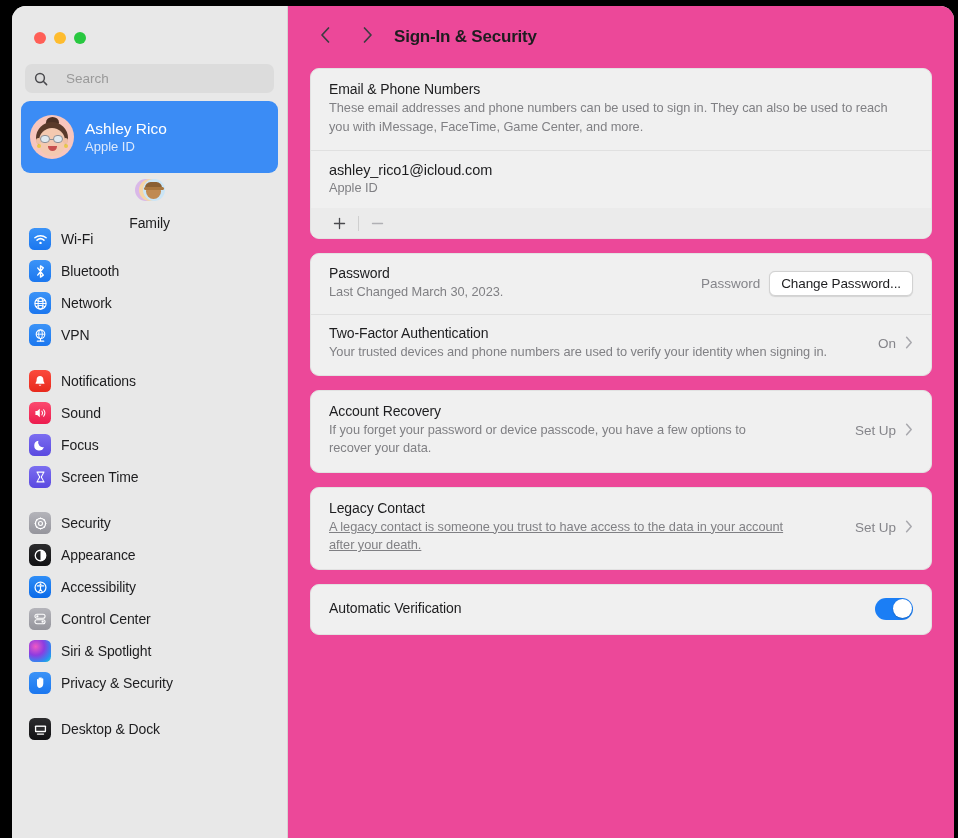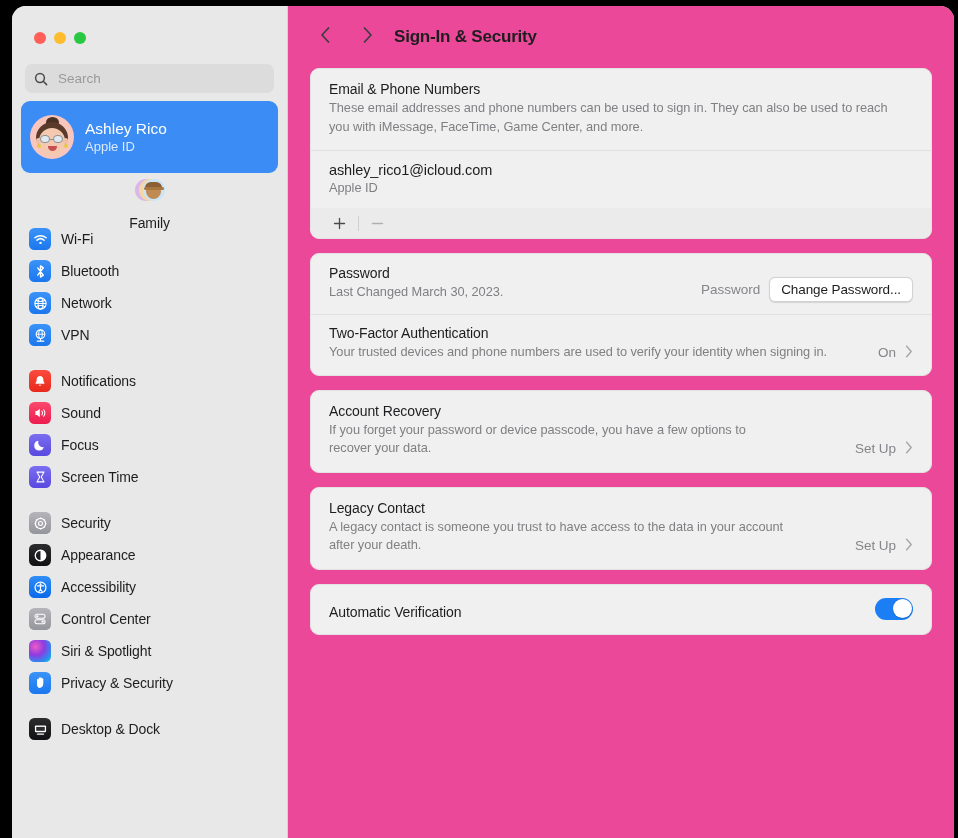--- a/index.html
+++ b/index.html
@@ -47,21 +47,21 @@
   .tl.green  { background: #28c840; }
 
   .search-wrap {
     margin: 20px 13px 0 13px;
     height: 29px;
     background: #dcdcdc;
     border-radius: 7px;
     display: flex;
     align-items: center;
     padding: 0 9px;
-    gap: 10px;
+    gap: 18px;
   }
   .search-wrap svg { flex: 0 0 auto; display: block; }
   .search-input {
     border: none;
     outline: none;
     background: transparent;
     font-family: "Liberation Sans", sans-serif;
     font-size: 13.5px;
     color: #1d1d1f;
     width: 100%;
@@ -227,21 +227,21 @@
     max-width: 520px;
   }
   .row-value-strong {
     font-size: 14.5px;
     color: #1d1d1f;
     letter-spacing: -0.1px;
   }
 
   .row-flex {
     display: flex;
-    align-items: flex-end;
+    align-items: center;
     justify-content: space-between;
     gap: 14px;
   }
   .row-right {
     display: flex;
     align-items: center;
     gap: 9px;
     flex: 0 0 auto;
     padding-top: 1px;
   }
@@ -636,21 +636,21 @@
             </div>
           </div>
         </div>
       </div>
 
       <div class="card">
         <div class="card-block" style="padding-top:12px;padding-bottom:14px;">
           <div class="row-flex">
             <div>
               <div class="row-title">Legacy Contact</div>
-              <div class="row-sub" style="max-width:475px;">A legacy contact is someone you trust to have access to the data in your account after your death.</div>
+              <div class="row-sub" style="max-width:475px;text-decoration:underline;">A legacy contact is someone you trust to have access to the data in your account after your death.</div>
             </div>
             <div class="row-right">
               <span class="status-text">Set Up</span>
               <span class="chev">
                 <svg width="8" height="13" viewBox="0 0 8 13">
                   <path d="M1.6 1.3L6.2 6.5l-4.6 5.2" fill="none" stroke="#a8a8ad" stroke-width="1.5" stroke-linecap="round" stroke-linejoin="round"></path>
                 </svg>
               </span>
             </div>
           </div>

